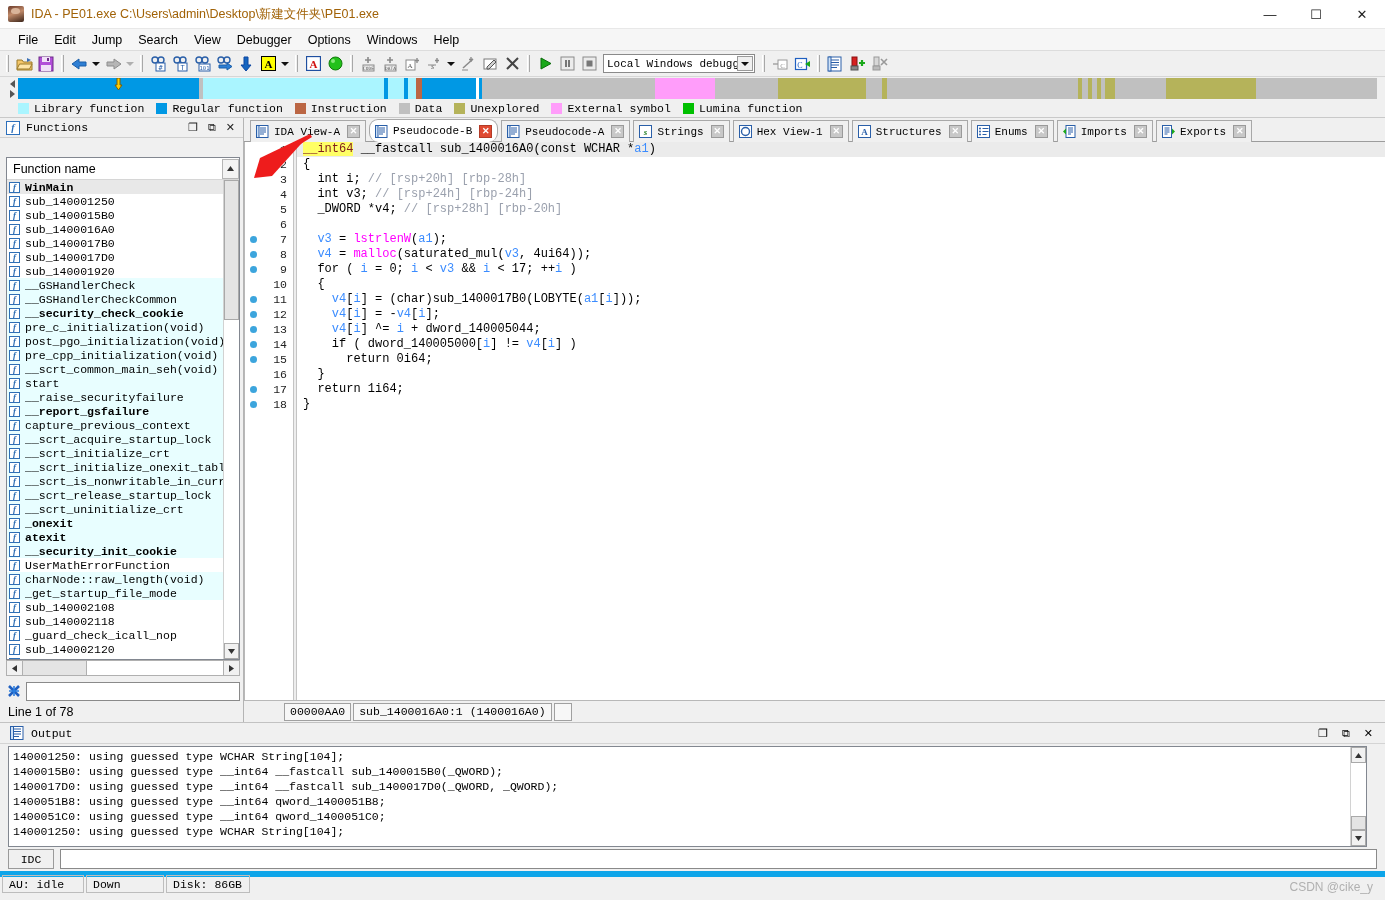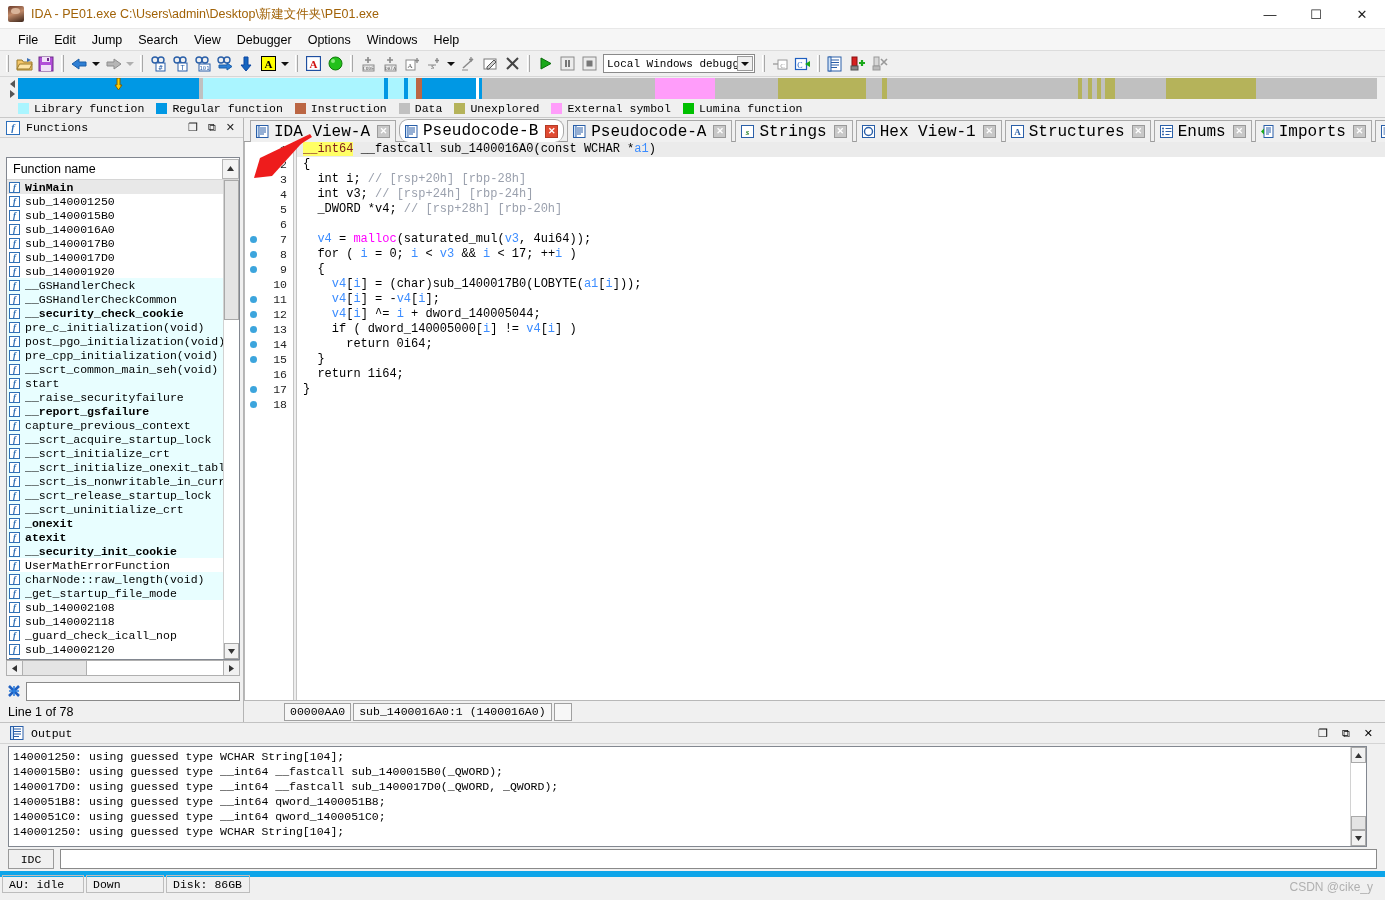--- a/index.html
+++ b/index.html
@@ -196,21 +196,21 @@
     background:#f0f0f0; border-bottom:1px solid #9c9c9c;
   }
   .tab {
     height:22px; display:flex; align-items:center; padding:0 5px 0 5px;
     background:#f0f0f0; border:1px solid #a8a8a8; border-bottom:0;
     margin-right:3px; position:relative; top:1px;
   }
   .tab.active { background:#ffffff; height:23px; z-index:2;border-radius:9px; }
   .tab .tico { width:13px; height:13px; margin-right:5px; flex:none; }
   .tab .tlbl {
-    font-family:"Liberation Mono", monospace; font-size:16px; white-space:nowrap;
+    font-family:"Liberation Mono", monospace; font-size:11px; white-space:nowrap;
   }
   .tab .tclose {
     width:13px; height:13px; margin-left:7px; flex:none;
     background:#c8c8c8; border:1px solid #9a9a9a;
     display:flex; align-items:center; justify-content:center;
     font-size:9px; font-weight:bold; color:#fff; line-height:1;
   }
   .tab.active .tclose { background:#e04a32; border-color:#b33b27; }
 
   #code-area {
@@ -975,20 +975,21 @@
           </div>
         </div>
       <div id="code-col">
         <div id="code-sep"></div>
       <div class="cline first"><span class="codetext"><span class="type hl">__int64</span><span class="plain"> </span><span class="plain">__fastcall</span><span class="plain"> </span><span class="plain">sub_1400016A0</span><span class="plain">(</span><span class="plain">const</span><span class="plain"> </span><span class="plain">WCHAR</span><span class="plain"> *</span><span class="var">a1</span><span class="plain">)</span></span></div>
           <div class="cline"><span class="codetext"><span class="plain">{</span></span></div>
           <div class="cline"><span class="codetext"><span class="plain">  int</span><span class="plain"> i; </span><span class="cmt">// [rsp+20h] [rbp-28h]</span></span></div>
           <div class="cline"><span class="codetext"><span class="plain">  int</span><span class="plain"> v3; </span><span class="cmt">// [rsp+24h] [rbp-24h]</span></span></div>
           <div class="cline"><span class="codetext"><span class="plain">  _DWORD *v4; </span><span class="cmt">// [rsp+28h] [rbp-20h]</span></span></div>
           <div class="cline"><span class="codetext"><span class="plain"></span></span></div>
+          <div class="cline"><span class="codetext"><span class="plain">  </span><span class="var">v3</span><span class="plain"> = </span><span class="fn">lstrlenW</span><span class="plain">(</span><span class="var">a1</span><span class="plain">);</span></span></div>
           <div class="cline"><span class="codetext"><span class="plain">  </span><span class="var">v4</span><span class="plain"> = </span><span class="fn">malloc</span><span class="plain">(saturated_mul(</span><span class="var">v3</span><span class="plain">, 4ui64));</span></span></div>
           <div class="cline"><span class="codetext"><span class="plain">  for ( </span><span class="var">i</span><span class="plain"> = 0; </span><span class="var">i</span><span class="plain"> &lt; </span><span class="var">v3</span><span class="plain"> &amp;&amp; </span><span class="var">i</span><span class="plain"> &lt; 17; ++</span><span class="var">i</span><span class="plain"> )</span></span></div>
           <div class="cline"><span class="codetext"><span class="plain">  {</span></span></div>
           <div class="cline"><span class="codetext"><span class="plain">    </span><span class="var">v4</span><span class="plain">[</span><span class="var">i</span><span class="plain">] = (char)sub_1400017B0(LOBYTE(</span><span class="var">a1</span><span class="plain">[</span><span class="var">i</span><span class="plain">]));</span></span></div>
           <div class="cline"><span class="codetext"><span class="plain">    </span><span class="var">v4</span><span class="plain">[</span><span class="var">i</span><span class="plain">] = -</span><span class="var">v4</span><span class="plain">[</span><span class="var">i</span><span class="plain">];</span></span></div>
           <div class="cline"><span class="codetext"><span class="plain">    </span><span class="var">v4</span><span class="plain">[</span><span class="var">i</span><span class="plain">] ^= </span><span class="var">i</span><span class="plain"> + dword_140005044;</span></span></div>
           <div class="cline"><span class="codetext"><span class="plain">    if ( dword_140005000[</span><span class="var">i</span><span class="plain">] != </span><span class="var">v4</span><span class="plain">[</span><span class="var">i</span><span class="plain">] )</span></span></div>
           <div class="cline"><span class="codetext"><span class="plain">      return 0i64;</span></span></div>
           <div class="cline"><span class="codetext"><span class="plain">  }</span></span></div>
           <div class="cline"><span class="codetext"><span class="plain">  return 1i64;</span></span></div>

